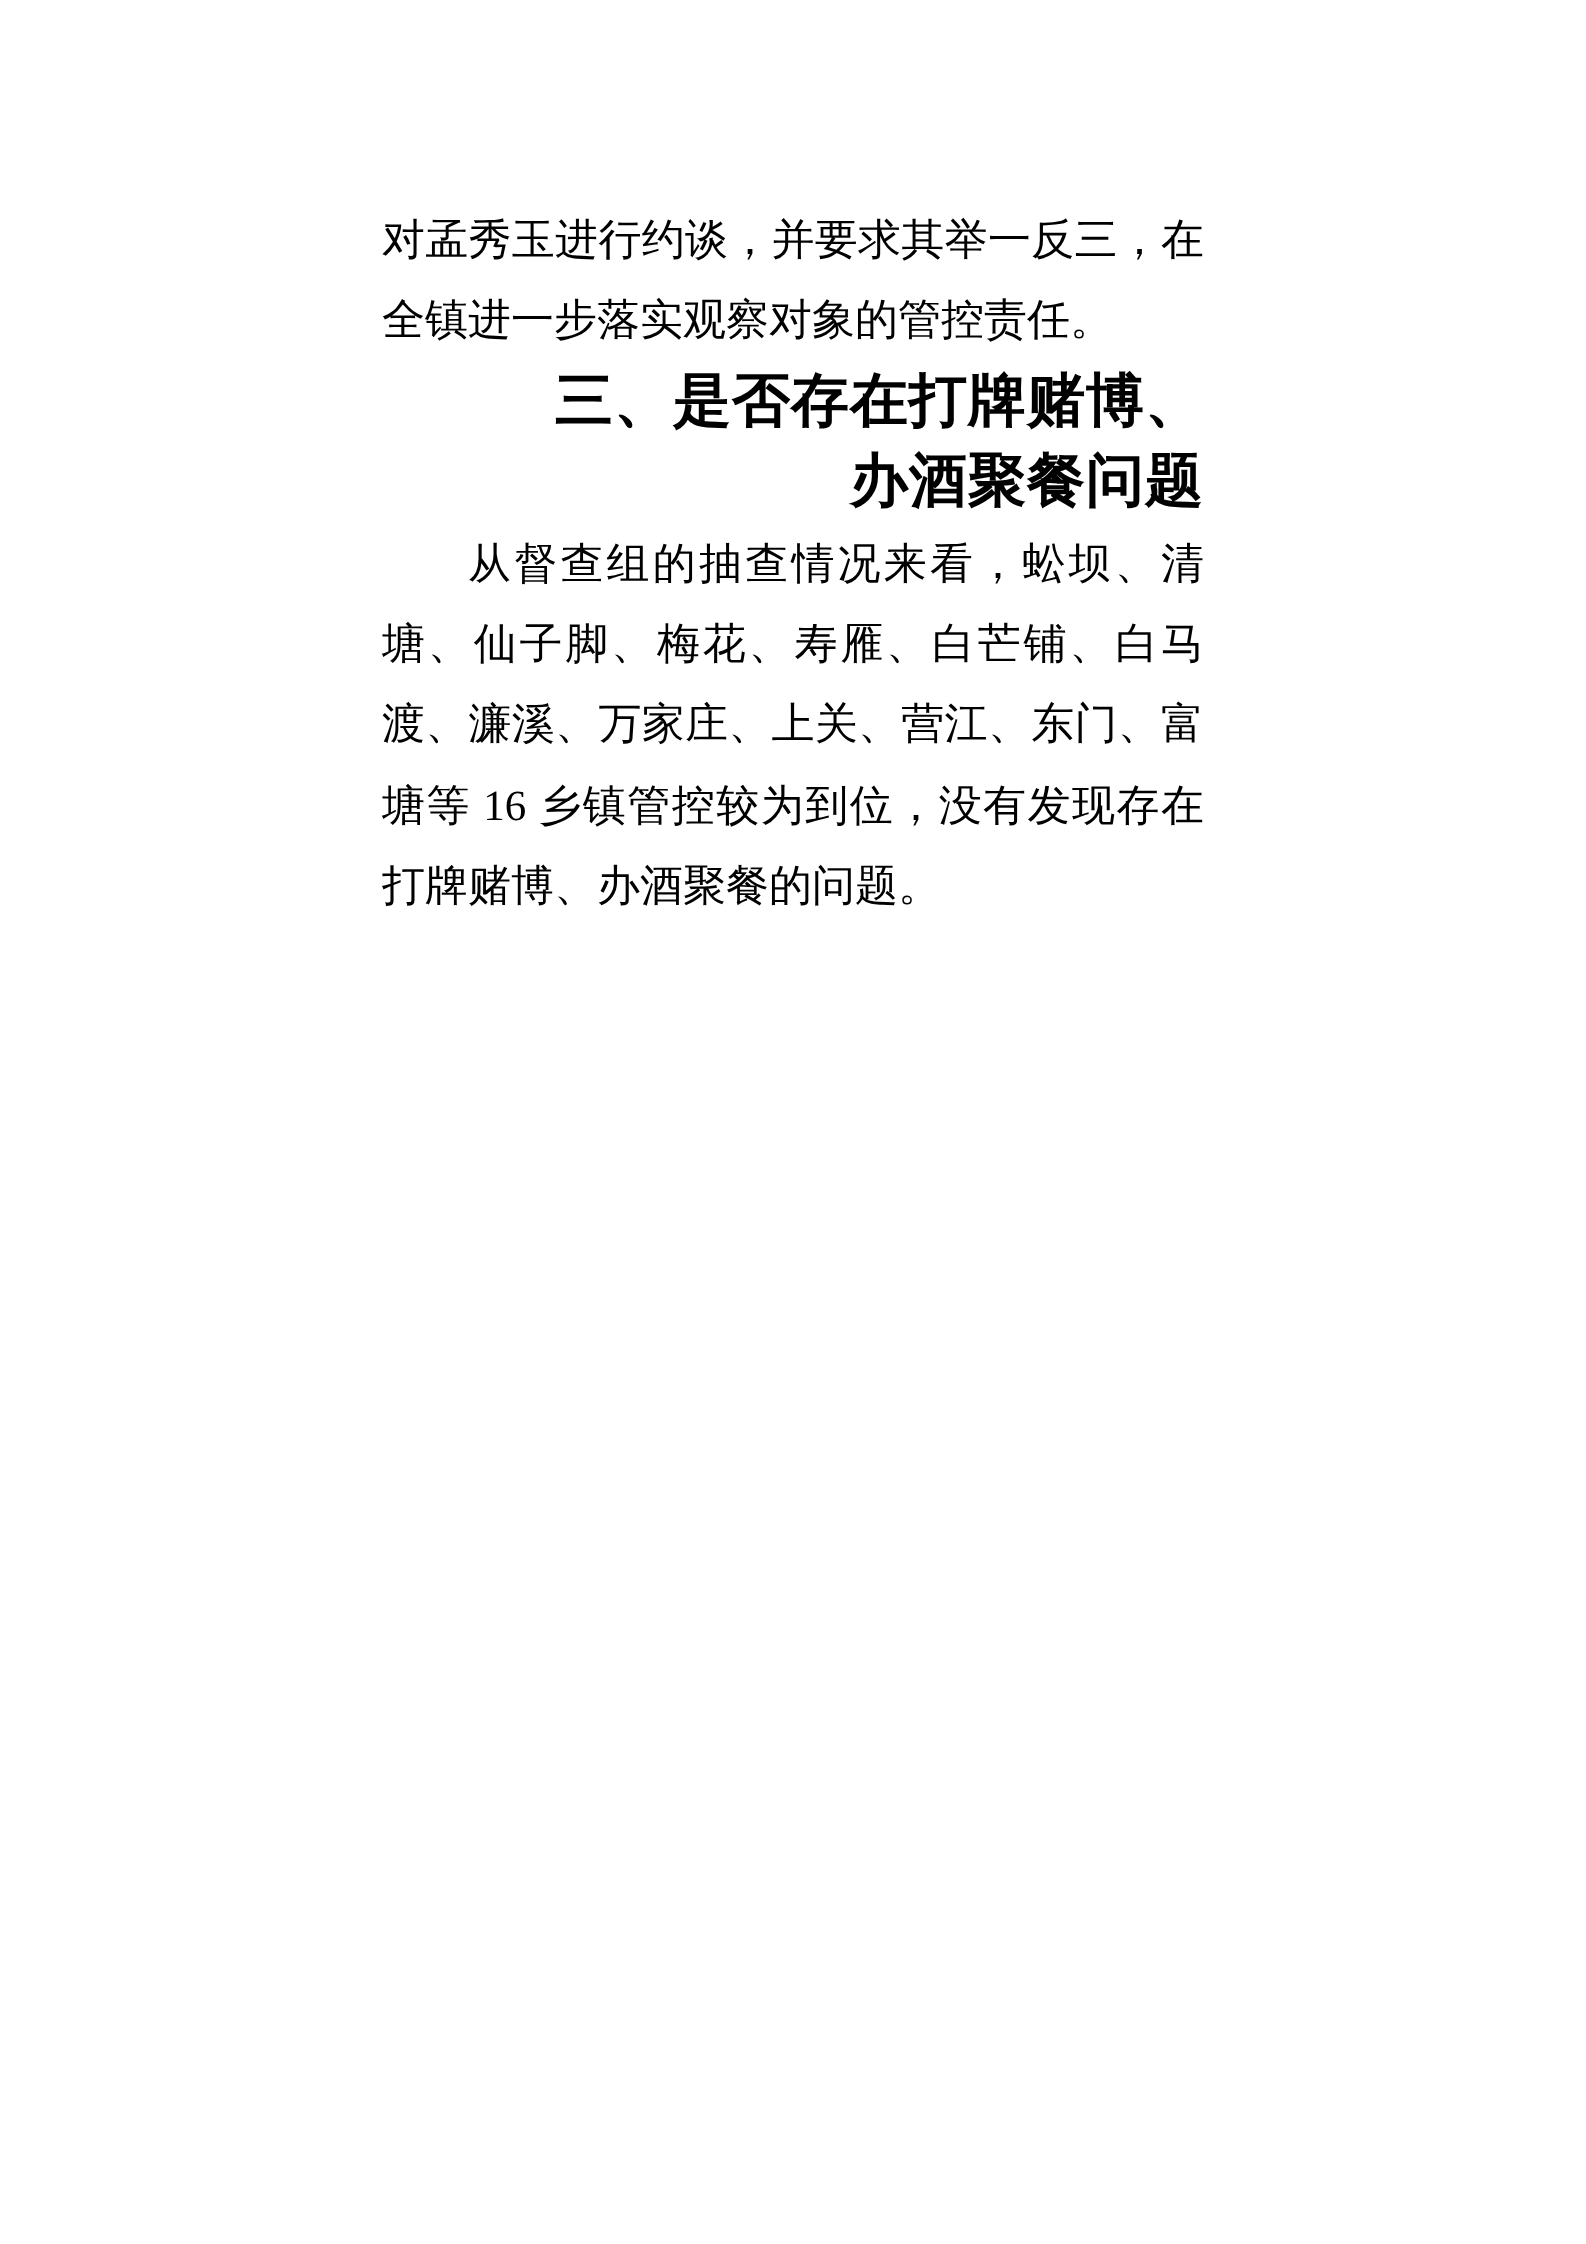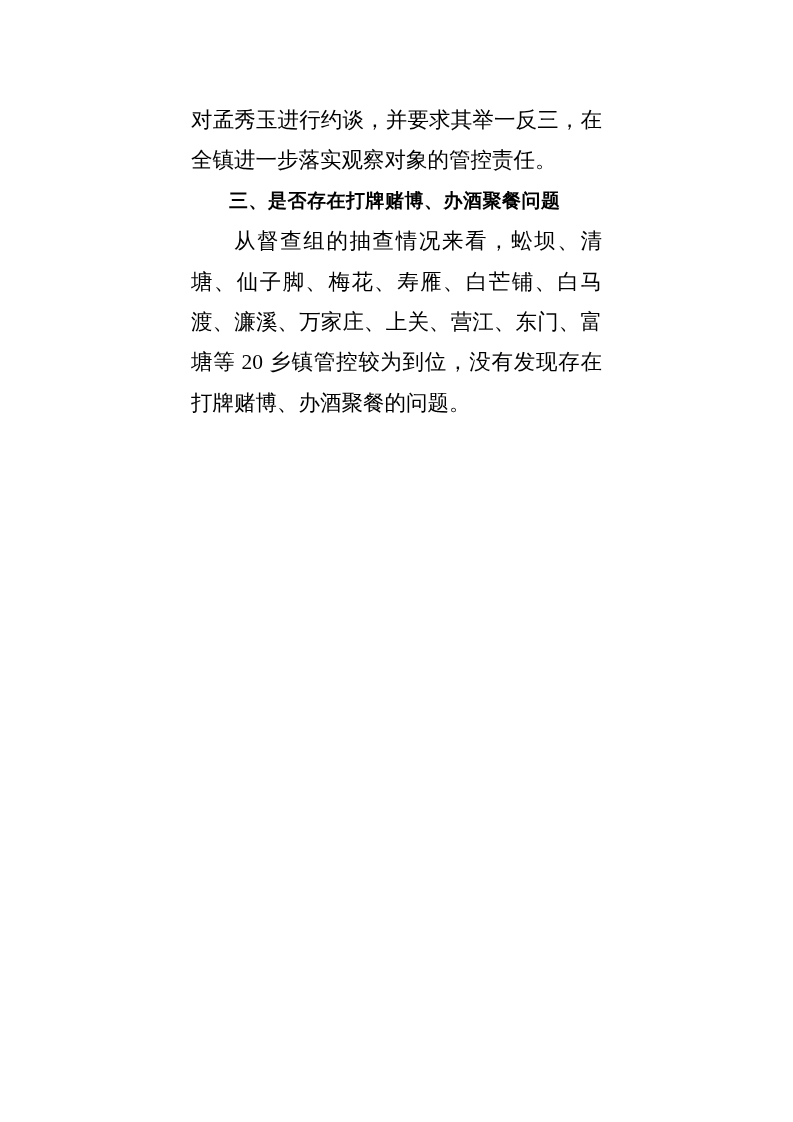--- a/index.html
+++ b/index.html
@@ -28,27 +28,27 @@
     text-indent: 2em;
     font-weight: 400;
   }
   .body-para.no-indent {
     text-indent: 0;
   }
   .heading {
     margin: 0;
     font-family: "Liberation Sans", "DejaVu Sans", sans-serif;
     font-weight: 700;
-    font-size: 19px;
+    font-size: 29px;
     line-height: 40.4px;
     text-indent: 2em;
-    text-align: left;
+    text-align: right;
     letter-spacing: 0.5px;
   }
 </style>
 </head>
 <body>
 
 <div class="page">
   <p class="body-para no-indent">对孟秀玉进行约谈，并要求其举一反三，在全镇进一步落实观察对象的管控责任。</p>
   <h3 class="heading">三、是否存在打牌赌博、办酒聚餐问题</h3>
-  <p class="body-para">从督查组的抽查情况来看，蚣坝、清塘、仙子脚、梅花、寿雁、白芒铺、白马渡、濂溪、万家庄、上关、营江、东门、富塘等 20 乡镇管控较为到位，没有发现存在打牌赌博、办酒聚餐的问题。</p>
+  <p class="body-para">从督查组的抽查情况来看，蚣坝、清塘、仙子脚、梅花、寿雁、白芒铺、白马渡、濂溪、万家庄、上关、营江、东门、富塘等 16 乡镇管控较为到位，没有发现存在打牌赌博、办酒聚餐的问题。</p>
 </div>
 
 </body></html>

